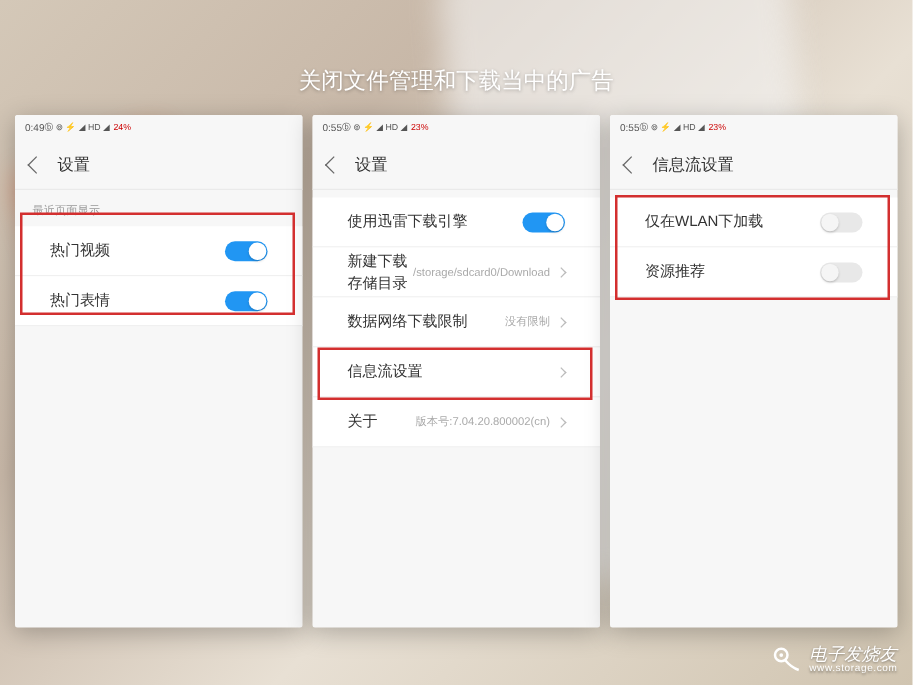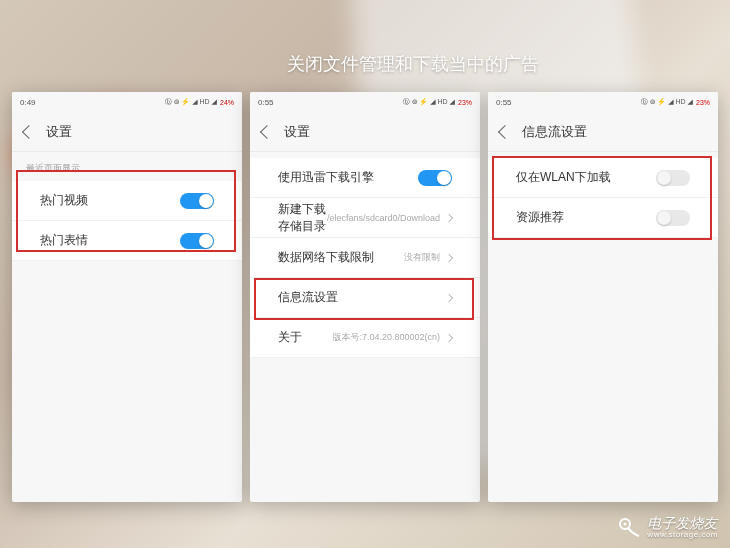--- a/index.html
+++ b/index.html
@@ -38,21 +38,20 @@
     }
     .title {
       position: absolute;
       top: 52px;
       left: 50%;
       transform: translateX(-50%);
       color: #fff;
       font-size: 18px;
       text-shadow: 0 1px 3px rgba(0,0,0,0.3);
       z-index: 10;
-      margin-left: 48px;
     }
     .phones {
       position: absolute;
       top: 92px;
       left: 0;
       right: 0;
       display: flex;
       justify-content: center;
       gap: 8px;
       z-index: 5;
@@ -63,21 +62,20 @@
       background: #f7f7f7;
       border-radius: 2px;
       box-shadow: 0 4px 20px rgba(0,0,0,0.25);
       position: relative;
       overflow: hidden;
     }
     .status-bar {
       height: 20px;
       display: flex;
       align-items: center;
-      justify-content: space-between;
       padding: 0 8px;
       font-size: 8px;
       color: #555;
       background: #f7f7f7;
     }
     .status-icons {
       display: flex;
       align-items: center;
       gap: 3px;
       font-size: 7px;
@@ -221,21 +219,21 @@
       <span class="back-icon"></span>
       <span class="header-title">设置</span>
     </div>
     <div style="height:6px;"></div>
     <div class="row">
       <span class="row-label">使用迅雷下载引擎</span>
       <span class="toggle on"></span>
     </div>
     <div class="row">
       <span class="row-label">新建下载存储目录</span>
-      <span class="row-value">/elecfans/sdcard0/Download</span>
+      <span class="row-value">/storage/sdcard0/Download</span>
       <span class="chevron"></span>
     </div>
     <div class="row">
       <span class="row-label">数据网络下载限制</span>
       <span class="row-value">没有限制</span>
       <span class="chevron"></span>
     </div>
     <div class="row">
       <span class="row-label">信息流设置</span>
       <span class="chevron"></span>

